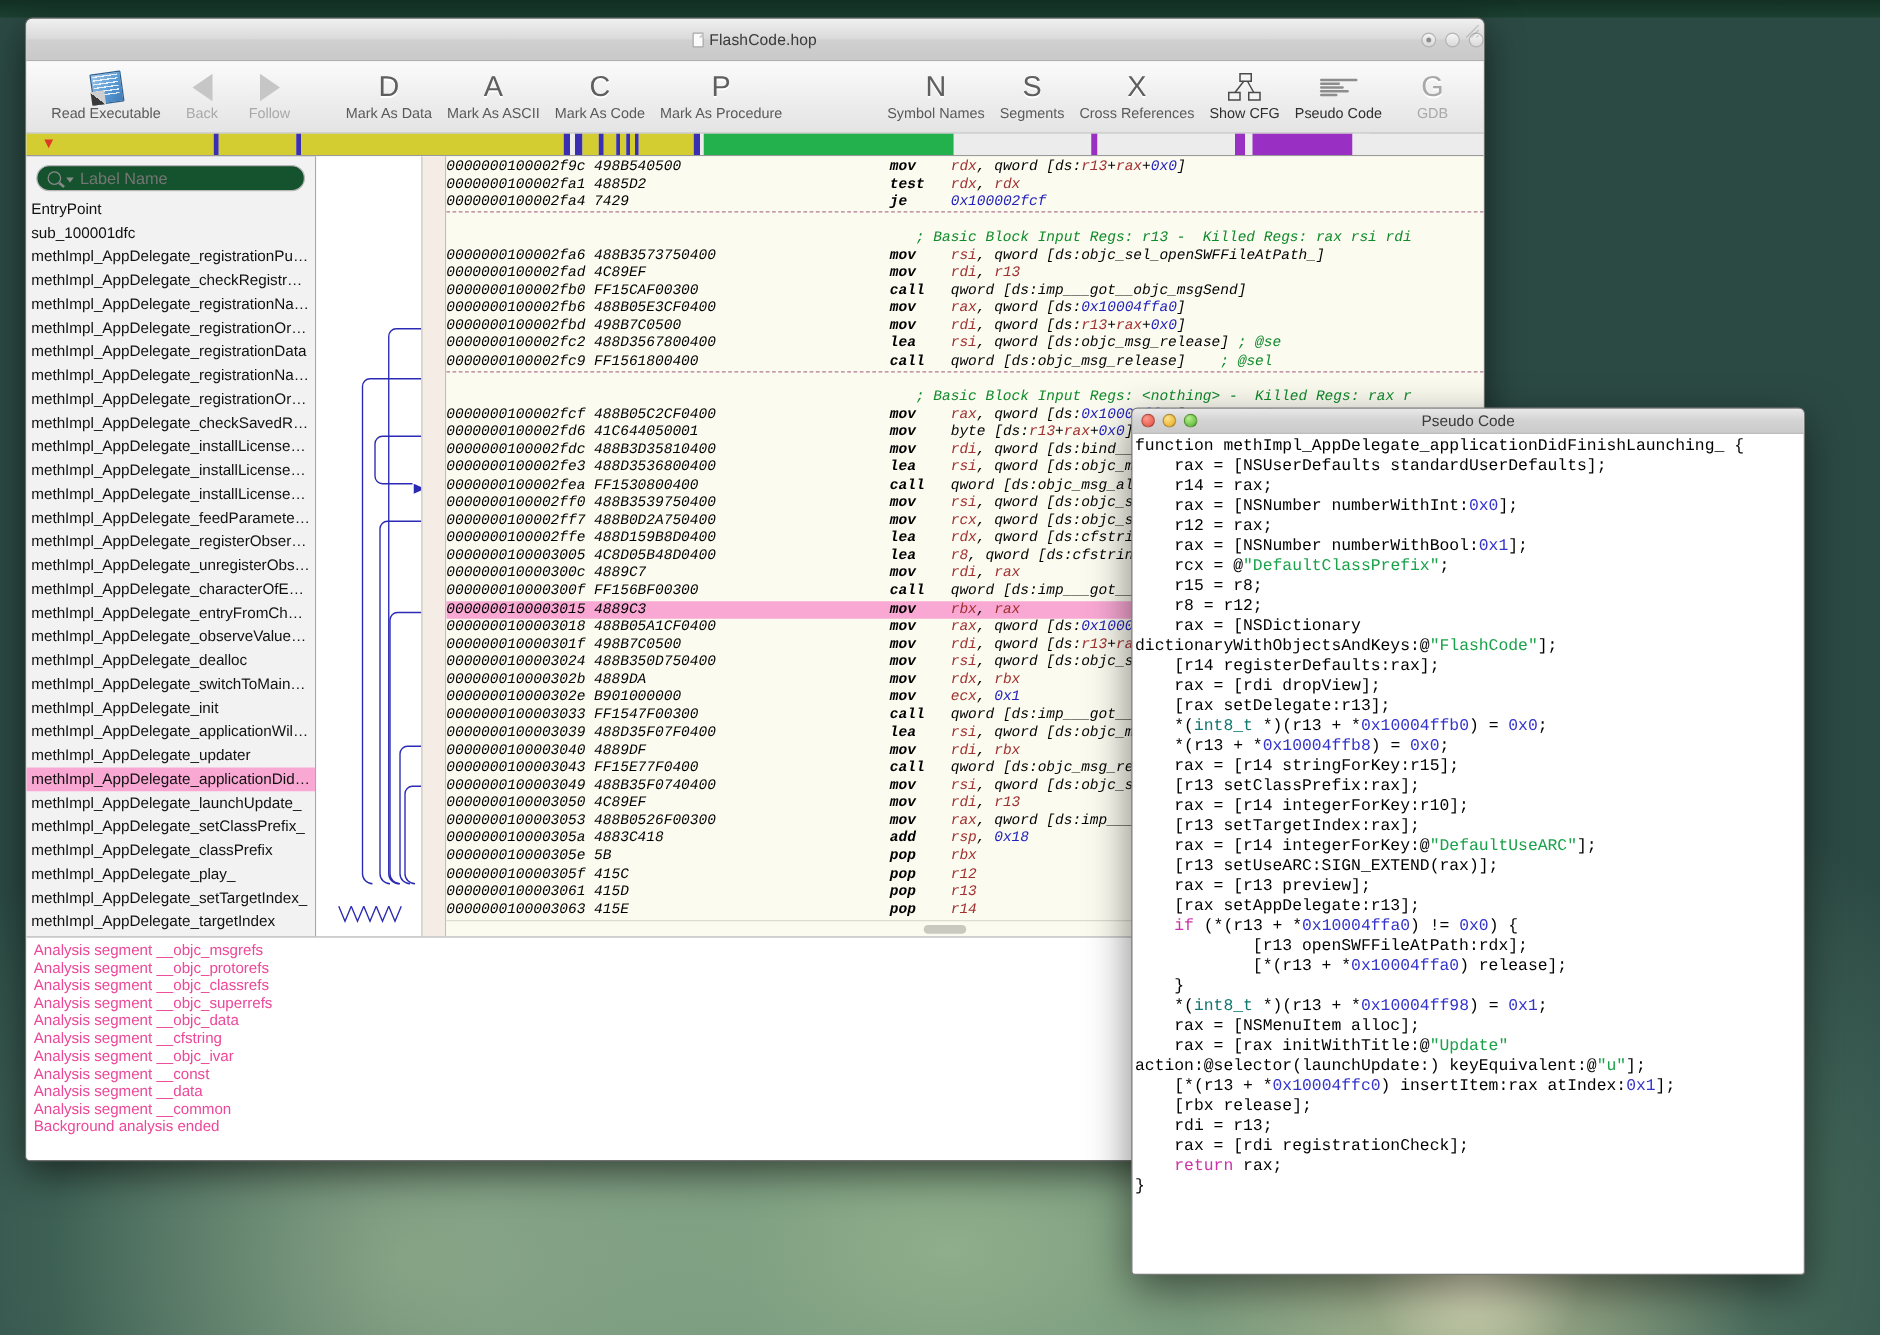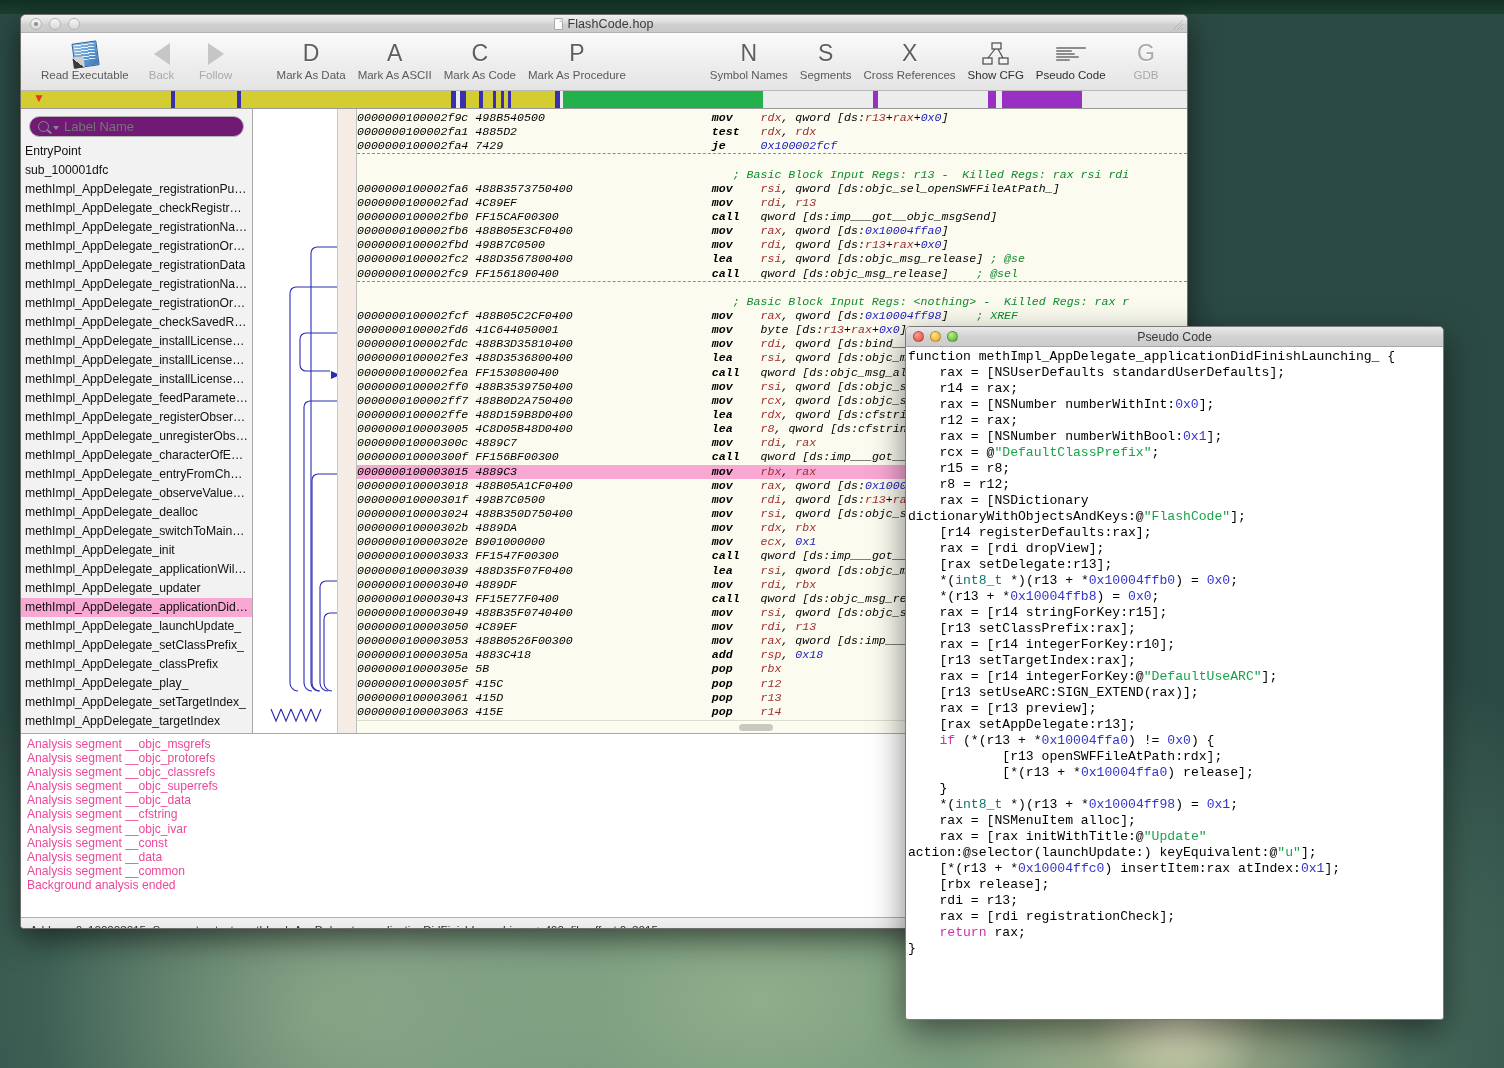--- a/index.html
+++ b/index.html
@@ -26,25 +26,25 @@
   #hopper-window {
     position: absolute; left: 20px; top: 14px;
     width: 1168px; height: 915px;
     background: #ececec;
     border: 1px solid #6f6f6f;
     border-radius: 6px 6px 4px 4px;
     box-shadow: 0 10px 30px rgba(0,0,0,0.55);
     overflow: hidden;
   }
   .titlebar {
-    height: 18px;
+    height: 34px;
     background: linear-gradient(180deg,#f0f0f0 0%, #dadada 48%, #d0d0d0 52%, #c9c9c9 100%);
     border-bottom: 1px solid #b1b1b1;
     position: relative;
-    display: flex; align-items: center;
+    display: flex; align-items: center; justify-content: flex-end;
   }
   .traffic { display: flex; gap: 7px; margin-left: 9px; }
   .tl { width: 12px; height: 12px; border-radius: 50%; border: 1px solid rgba(0,0,0,0.28); }
   .tl.inactive { background: linear-gradient(180deg,#f5f5f5,#d9d9d9); border-color:#b4b4b4;}
   .tl.dot:after{
     content:""; display:block; width:4px;height:4px;border-radius:50%;
     background:#8d8d8d; margin:3px auto;
   }
   .title-txt {
     position: absolute; left:0; right:0; text-align: center;
@@ -135,21 +135,21 @@
   
   .body-split { display:flex; height: 624px; }
   .left-pane {
     width: 232px; background:#f2f2f2;
     border-right:1px solid #a9a9a9;
     display:flex; flex-direction:column;
   }
   .searchwrap { padding:7px 8px 5px 8px; }
   .searchbox {
     height:21px; border:1px solid #b6b6b6; border-radius:11px;
-    background:#701a75; display:flex; align-items:center; padding:0 8px;
+    background:#14532d; display:flex; align-items:center; padding:0 8px;
     box-shadow: inset 0 1px 1px rgba(0,0,0,.07);
   }
   .mag {
     width:11px;height:11px;border:1.6px solid #8a8a8a;border-radius:50%;
     position:relative; margin-right:2px; flex:0 0 auto;
   }
   .mag:after{ content:""; position:absolute; right:-4px; bottom:-2px; width:5px;height:1.6px;background:#8a8a8a; transform:rotate(40deg); }
   .mag-caret{
     width:0;height:0;border-left:3px solid transparent;border-right:3px solid transparent;
     border-top:4px solid #8a8a8a; margin:2px 5px 0 2px; flex:0 0 auto;

